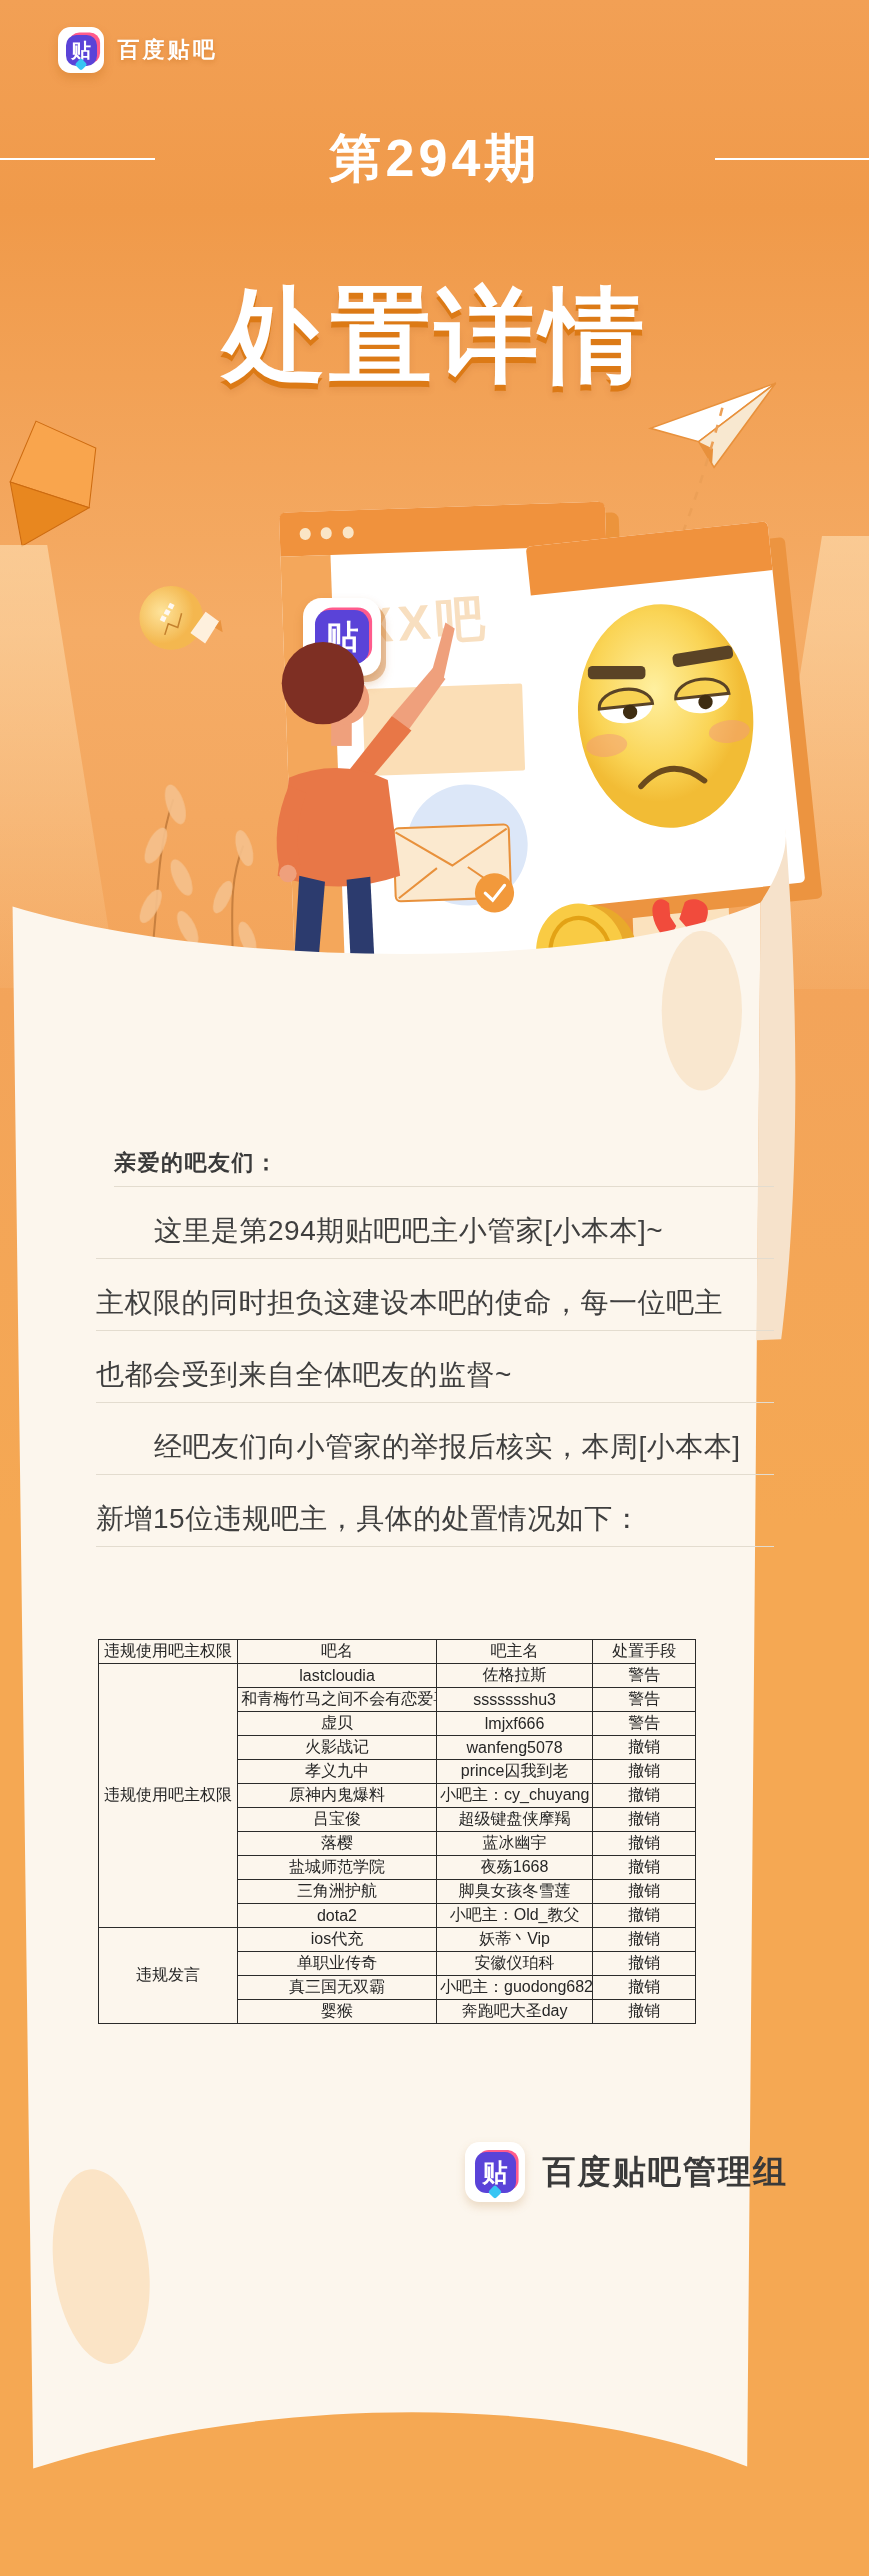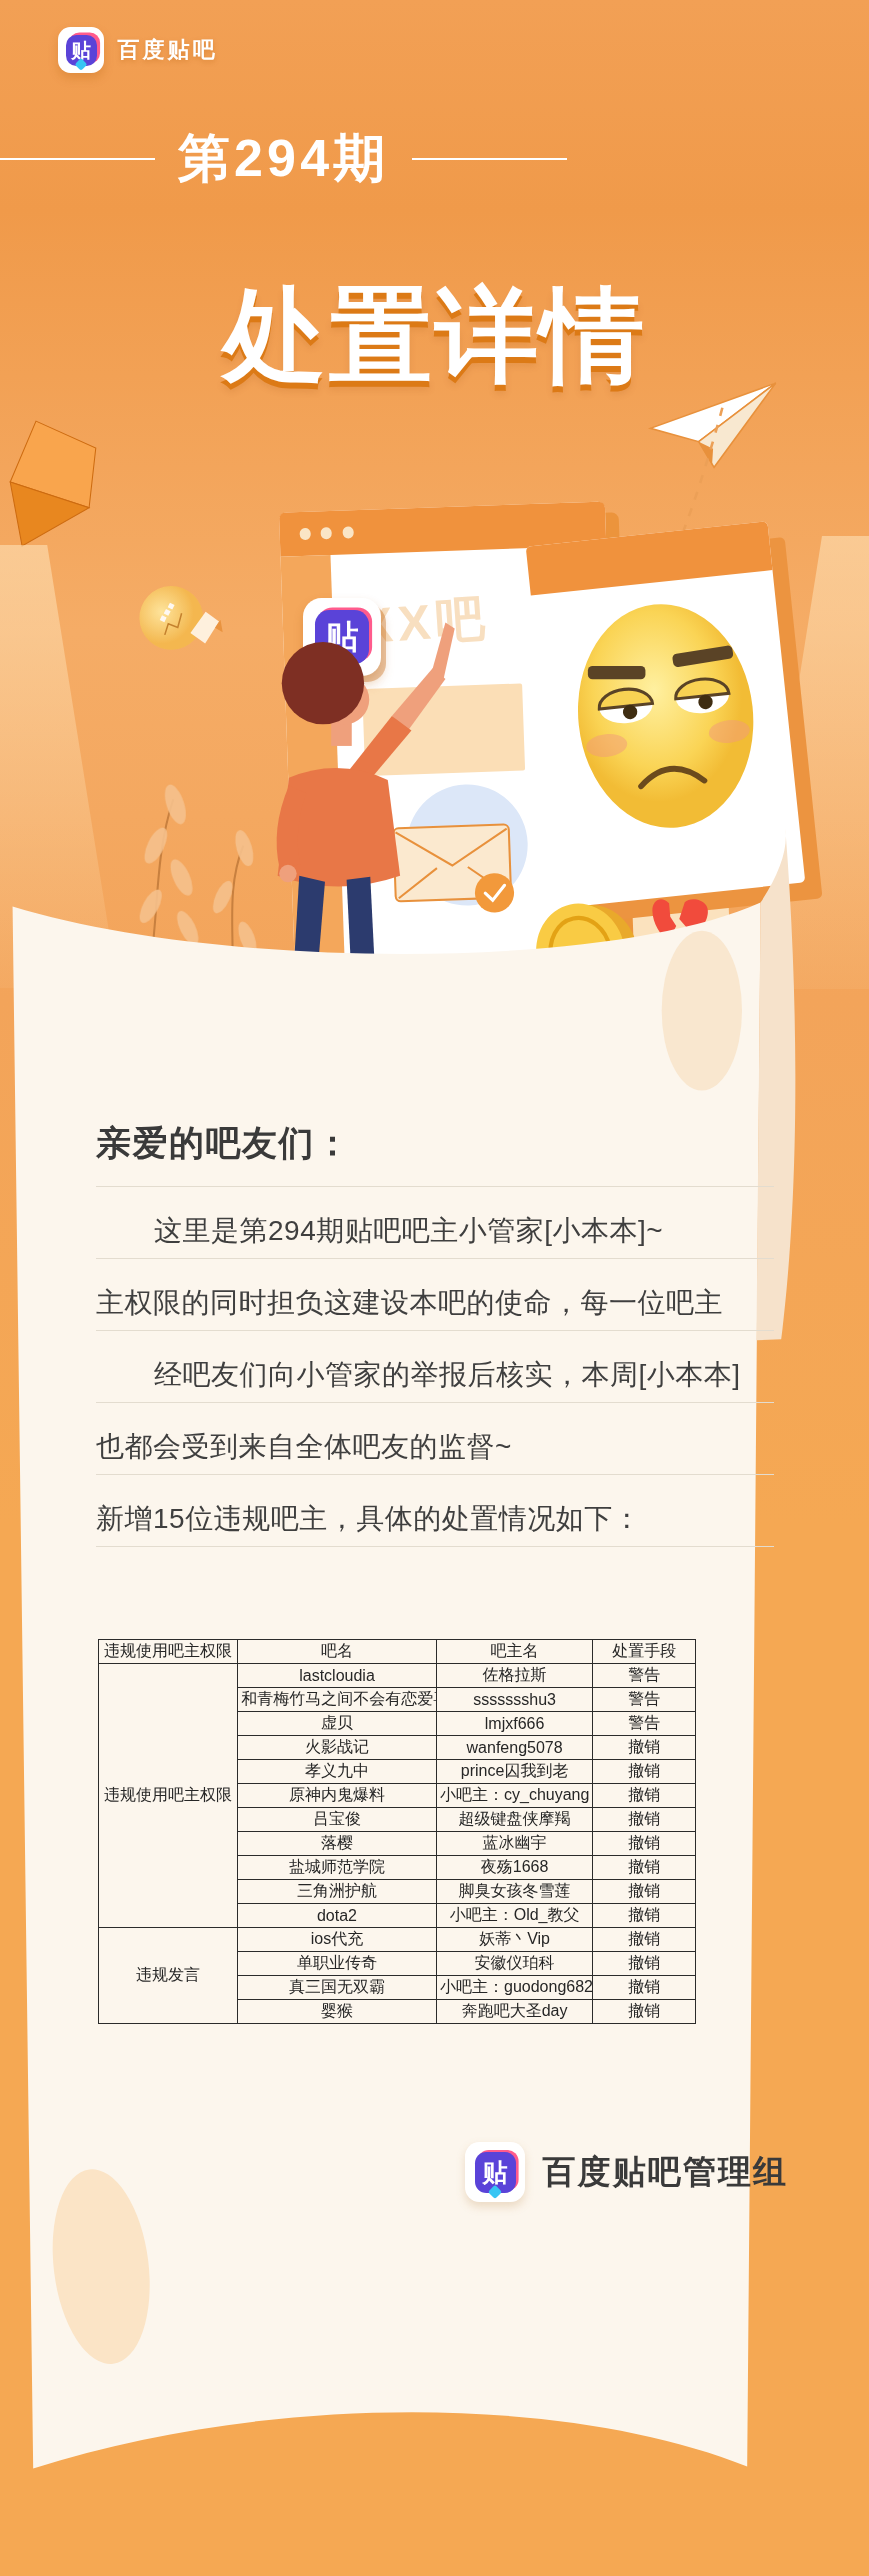--- a/index.html
+++ b/index.html
@@ -12,21 +12,21 @@
     box-shadow:0 5.2px 9.3px rgba(177,90,12,.25);}
   .tieba-icon .bubble{position:relative;background:#5A43D8;border-radius:10.3px;display:flex;align-items:center;justify-content:center;
     box-shadow:3.1px -2.6px 0 0 #FF5B8C;color:#fff;font-weight:bold;}
   .tieba-icon .tail{position:absolute;left:50%;bottom:-4.1px;transform:translateX(-50%) rotate(45deg);
     background:#37C5F3;border-radius:2.1px;z-index:-0;}
   .tieba-icon.big{width:46px;height:46px;}
   .tieba-icon.big .bubble{width:31px;height:31px;font-size:19.6px;}
   .tieba-icon.big .tail{width:9.3px;height:9.3px;}
   .brand-name{color:#fff;font-size:22px;font-weight:bold;letter-spacing:3.1px;text-shadow:0 2.1px 5.2px rgba(180,92,12,.35);}
   
-  .issue-row{position:absolute;top:124px;left:0;width:100%;display:flex;align-items:center;justify-content:flex-start;gap:23px;}
+  .issue-row{position:absolute;top:124px;left:0;width:100%;display:flex;align-items:center;justify-content:space-between;gap:23px;}
   .issue-row .rule{width:155px;height:2.1px;background:#fff;}
   .issue{color:#fff;font-size:52px;font-weight:bold;letter-spacing:4.1px;}
   .title{position:absolute;left:0;width:100%;text-align:center;color:#fff;font-weight:bold;
     font-size:103px;letter-spacing:3.1px;line-height:1.0;margin:0;
     text-shadow:0 6.2px 0 #DC7A16,0 9.3px 7.2px rgba(140,60,0,.12);}
   .title.l1{top:166px;}
   .title.l2{top:284px;}
   
   .illu{position:absolute;inset:0;pointer-events:none;}
   .abs{position:absolute;}
@@ -49,22 +49,22 @@
   .badge .tieba-icon{width:78px;height:78px;border-radius:18.5px;}
   .badge .bubble{width:54px;height:54px;font-size:33px;border-radius:14.4px;}
   .badge .tail{width:13.4px;height:13.4px;bottom:-5.7px;}
   .panel{left:544px;top:533px;width:243px;height:363px;background:#fff;border-radius:5.2px;
     transform:rotate(-6deg);box-shadow:15.5px 17.5px 0 #EC9440;}
   .panel .bar{position:absolute;top:0;left:0;right:0;height:49px;background:#F0923D;border-radius:5.2px 5.2px 0 0;}
   .panel svg{position:absolute;left:29px;top:67px;}
   
   .paper-svg{position:absolute;left:0;top:819px;}
   .letter{position:absolute;left:96px;top:1091px;width:678px;z-index:6;}
-  .salutation-row{height:96px;display:flex;align-items:flex-end;padding-bottom:19px;border-bottom:1px solid #E3DCCF;
-    font-size:35px;font-weight:bold;color:#3A3A3A;letter-spacing:1.5px;box-sizing:border-box;}
+  .salutation-row{height:96px;display:flex;align-items:flex-end;padding-bottom:8px;border-bottom:1px solid #E3DCCF;
+    font-size:22px;font-weight:bold;color:#3A3A3A;letter-spacing:1.5px;box-sizing:border-box;margin-left:18px;}
   .letter-line{height:72px;display:flex;align-items:flex-end;padding-bottom:8.2px;border-bottom:1px solid #E3DCCF;
     font-size:28px;color:#3F3F3F;letter-spacing:0.5px;box-sizing:border-box;}
   .letter-line.indent{padding-left:58px;}
   
   .punish-table{position:absolute;left:98px;top:1639px;width:598px;border-collapse:collapse;z-index:6;
     font-size:16px;color:#262626;text-align:center;table-layout:fixed;border-radius:25px;}
   .punish-table th,.punish-table td{border:1.5px solid #2B2B2B;height:23px;padding:0 3.1px;font-weight:normal;
     overflow:hidden;white-space:nowrap;}
   
   .footer-brand{position:absolute;left:465px;top:2142px;display:flex;align-items:center;gap:17.5px;z-index:6;}
@@ -236,22 +236,22 @@
     <path d="M 1476,162 C 1512,108 1530,58 1524,18 C 1554,400 1548,760 1516,1010 L 1468,1012 Z" fill="#F6E2CB"></path>
     <ellipse cx="1362" cy="372" rx="78" ry="155" fill="#F9E7CF"></ellipse>
     <ellipse cx="196" cy="2810" rx="92" ry="190" fill="#FBE4C6" transform="rotate(-7 196 2810)"></ellipse>
   </svg>
 
   <section class="letter">
     <div class="salutation-row">亲爱的吧友们：</div>
     <div id="letter-lines">
         <div class="letter-line indent">这里是第294期贴吧吧主小管家[小本本]~</div>
         <div class="letter-line">主权限的同时担负这建设本吧的使命，每一位吧主</div>
+        <div class="letter-line">也都会受到来自全体吧友的监督~</div>
         <div class="letter-line indent">经吧友们向小管家的举报后核实，本周[小本本]</div>
-        <div class="letter-line">也都会受到来自全体吧友的监督~</div>
         <div class="letter-line">新增15位违规吧主，具体的处置情况如下：</div>
       </div>
   </section>
 
   <table class="punish-table" id="punish-table">
       <colgroup>
         <col style="width: 23.3%;">
         <col style="width: 33.3%;">
         <col style="width: 26.2%;">
         <col style="width: 17.2%;">

